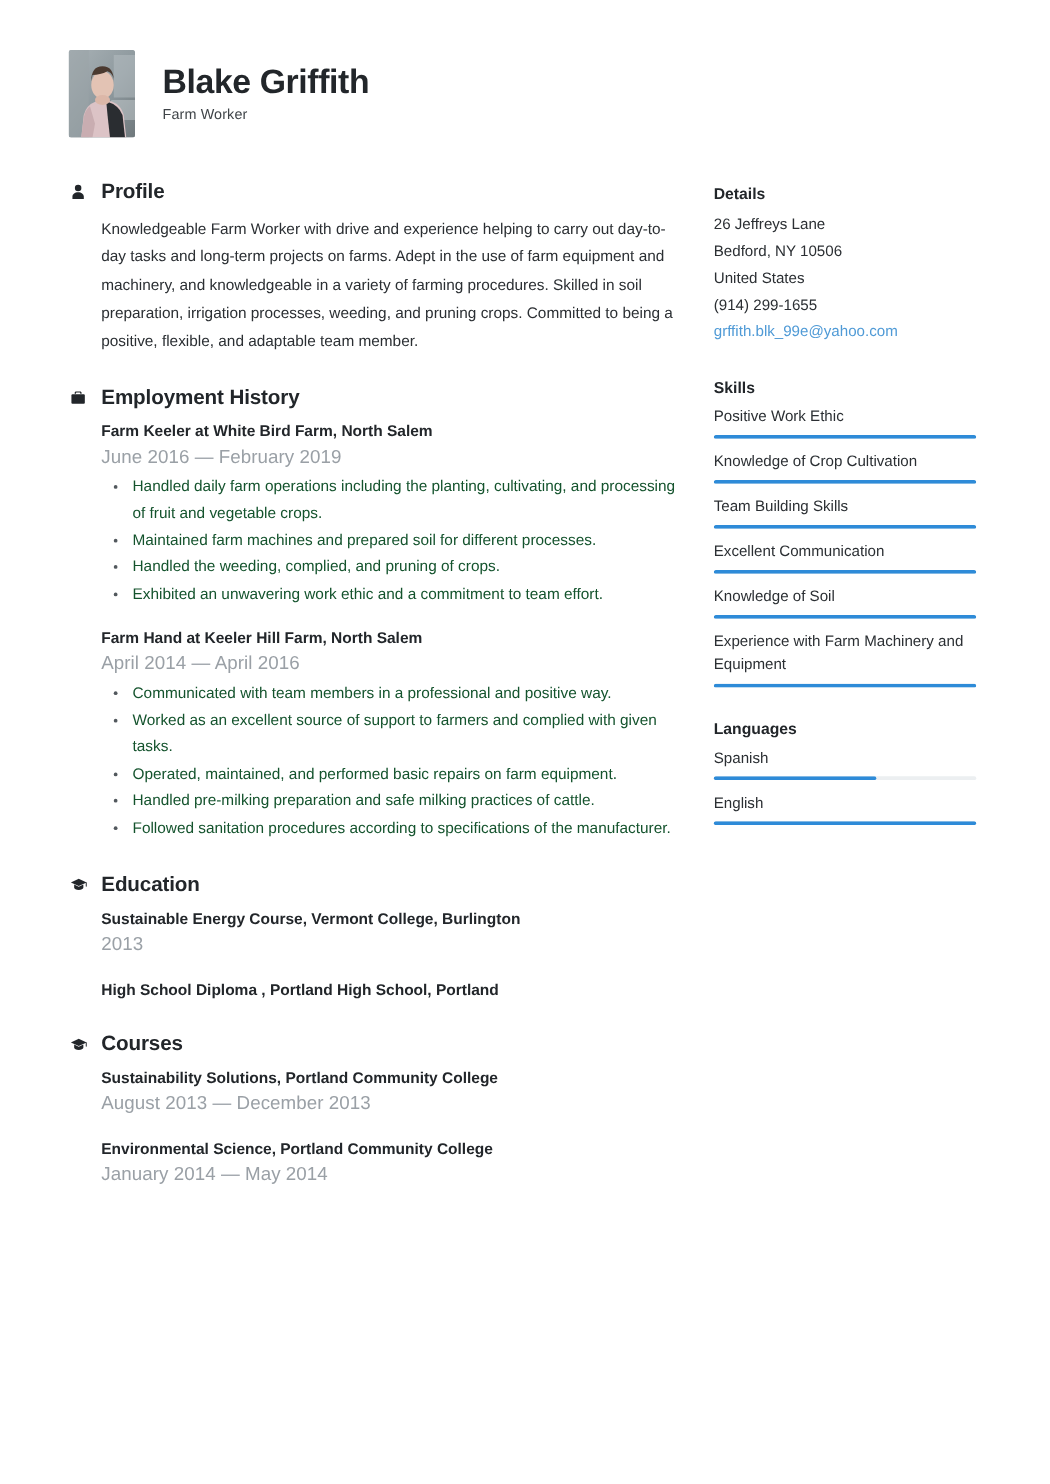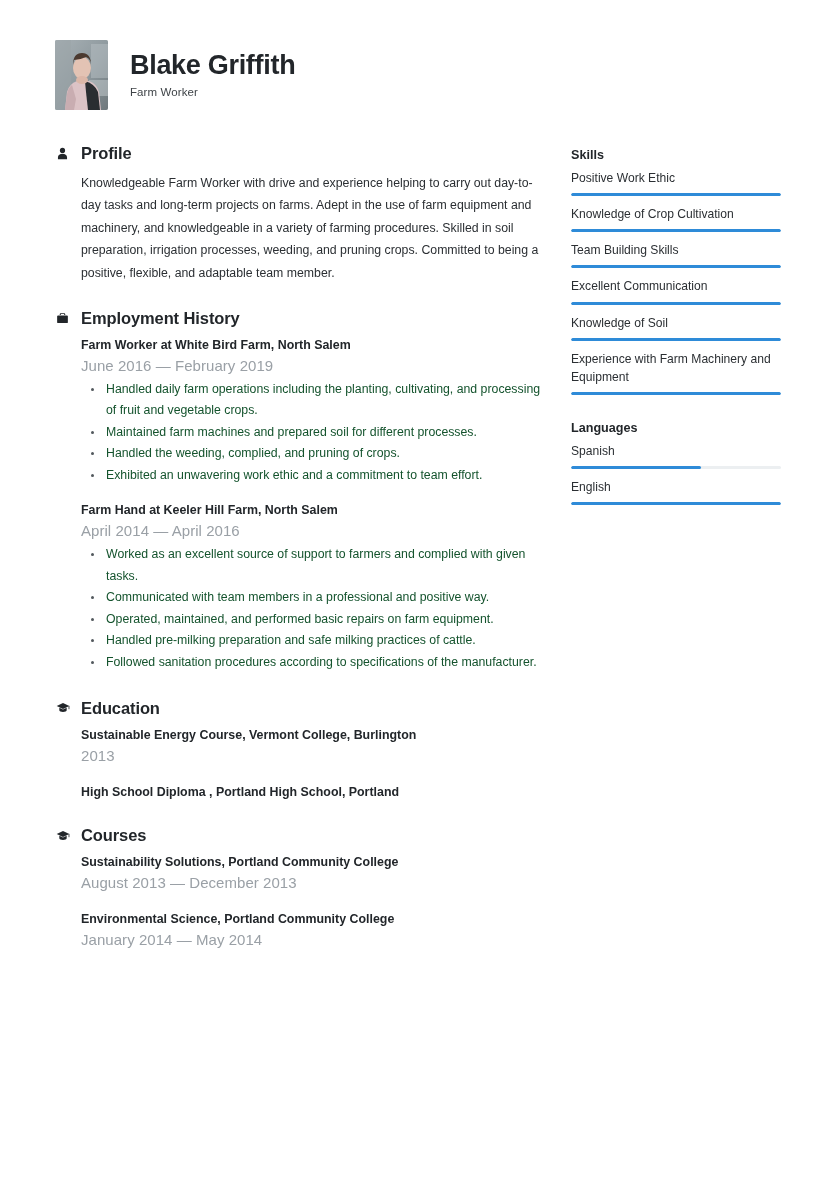--- a/index.html
+++ b/index.html
@@ -240,36 +240,36 @@
             <svg width="13" height="13" viewBox="0 0 16 16" fill="currentColor">
               <path d="M6 1.4h4c.8 0 1.4.6 1.4 1.4v1h-1.3v-.8c0-.3-.2-.5-.5-.5H6.4c-.3 0-.5.2-.5.5v.8H4.6v-1c0-.8.6-1.4 1.4-1.4z"></path>
               <rect x="1.4" y="4.3" width="13.2" height="9.3" rx="1.1"></rect>
             </svg>
           </span>
           <span class="sec-title">Employment History</span>
         </div>
         <div class="entries">
 
           <div class="entry">
-            <div class="entry-title">Farm Worker at White Bird Farm, North Salem</div>
+            <div class="entry-title">Farm Keeler at White Bird Farm, North Salem</div>
             <div class="entry-date">June 2016 — February 2019</div>
             <ul class="bullets">
               <li>Handled daily farm operations including the planting, cultivating, and processing of fruit and vegetable crops.</li>
               <li>Maintained farm machines and prepared soil for different processes.</li>
               <li>Handled the weeding, complied, and pruning of crops.</li>
               <li>Exhibited an unwavering work ethic and a commitment to team effort.</li>
             </ul>
           </div>
 
           <div class="entry">
             <div class="entry-title">Farm Hand at Keeler Hill Farm, North Salem</div>
             <div class="entry-date">April 2014 — April 2016</div>
             <ul class="bullets">
+              <li>Communicated with team members in a professional and positive way.</li>
               <li>Worked as an excellent source of support to farmers and complied with given tasks.</li>
-              <li>Communicated with team members in a professional and positive way.</li>
               <li>Operated, maintained, and performed basic repairs on farm equipment.</li>
               <li>Handled pre-milking preparation and safe milking practices of cattle.</li>
               <li>Followed sanitation procedures according to specifications of the manufacturer.</li>
             </ul>
           </div>
 
         </div>
       </div>
 
       <div class="section">
@@ -314,20 +314,28 @@
             <div class="entry-title">Environmental Science, Portland Community College</div>
             <div class="entry-date">January 2014 — May 2014</div>
           </div>
         </div>
       </div>
 
     </div>
 
     <div class="col-side">
 
+      <div class="side-block">
+        <div class="side-title">Details</div>
+        <div class="detail-line">26 Jeffreys Lane</div>
+        <div class="detail-line">Bedford, NY 10506</div>
+        <div class="detail-line">United States</div>
+        <div class="detail-line">(914) 299-1655</div>
+        <div class="detail-line email" style="color: rgb(79, 154, 214);">grffith.blk_99e@yahoo.com</div>
+      </div>
 
       <div class="side-block">
         <div class="side-title">Skills</div>
 
         <div class="meter">
           <div class="meter-label">Positive Work Ethic</div>
           <div class="meter-track">
             <div class="meter-fill" style="width: 100%; background: rgb(46, 139, 216);"></div>
           </div>
         </div>

